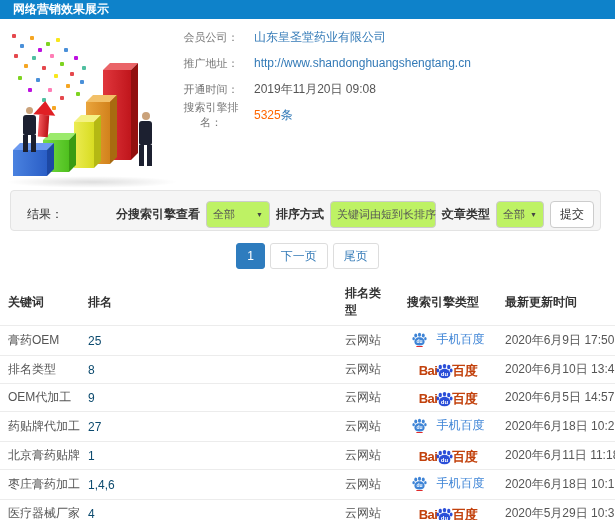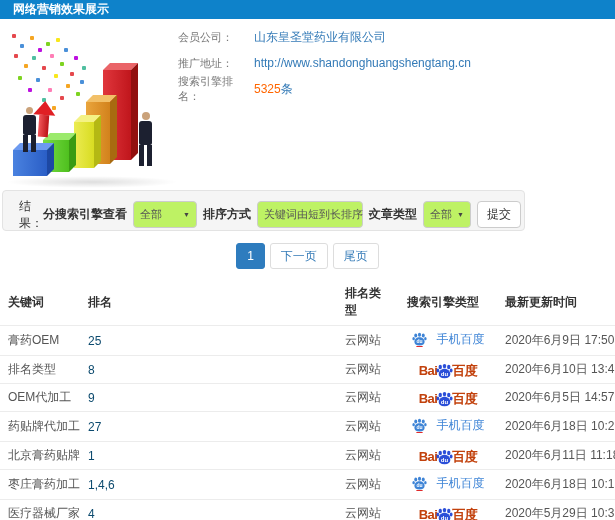--- a/index.html
+++ b/index.html
@@ -54,26 +54,26 @@
     18px 2px #f5a623, 34px 8px #7ed321, 8px 10px #4a90d9, 26px 14px #bd10e0,
     44px 4px #f8e71c, 2px 20px #e5484d, 20px 22px #50bfa0, 38px 20px #ff7eb6,
     52px 14px #4a90d9, 12px 30px #f5a623, 30px 32px #e5484d, 48px 28px #7ed321,
     62px 22px #bd10e0, 6px 42px #7ed321, 24px 44px #4a90d9, 42px 40px #f8e71c,
     58px 38px #e5484d, 70px 32px #50bfa0, 16px 54px #bd10e0, 36px 54px #ff7eb6,
     54px 50px #f5a623, 68px 46px #4a90d9, 30px 64px #50bfa0, 48px 62px #e5484d,
     64px 58px #7ed321, 40px 72px #f5a623; }
   
   .info-fields { position:absolute; left:178px; top:2px; }
   .field-row { display:flex; align-items:center; height:14px; margin-bottom:12px; }
-  .field-label { width:66px; text-align:left; color:#777; font-size:11px; flex:none; }
+  .field-label { width:66px; text-align:center; color:#777; font-size:11px; flex:none; }
   .field-value { margin-left:10px; color:#555; }
   a.link, .link { color:#337ab7; text-decoration:none; cursor:pointer; }
   .highlight { color:#ff6600; }
   
-  .filterbar { position:absolute; top:190px; left:2px; width:523px; height:41px;
+  .filterbar { position:absolute; top:190px; left:10px; width:591px; height:41px;
     background:#f5f5f5; border:1px solid #e3e3e3; border-radius:4px;
     display:flex; align-items:center; padding:8px 6px 0 16px; }
   .result-label { color:#333; }
   .filter-group { margin-left:auto; display:flex; align-items:center; gap:6px; }
   .filter-label { font-weight:bold; color:#333; white-space:nowrap; }
   .select { background:#bef264; border:1px solid #ccc; border-radius:4px; height:27px;
     display:flex; align-items:center; justify-content:space-between;
     padding:0 6px; font-size:11px; color:#555; cursor:pointer; white-space:nowrap; }
   .select .caret { font-size:7px; color:#444; margin-left:4px; }
   .sel-engine { width:64px; } .sel-sort { width:106px; } .sel-type { width:48px; }
@@ -139,20 +139,24 @@
   <div class="info-fields">
     <div class="field-row">
       <span class="field-label">会员公司：</span>
       <a class="field-value link">山东皇圣堂药业有限公司</a>
     </div>
     <div class="field-row">
       <span class="field-label">推广地址：</span>
       <a class="field-value link">http://www.shandonghuangshengtang.cn</a>
     </div>
     <div class="field-row">
+      <span class="field-label">开通时间：</span>
+      <span class="field-value">2019年11月20日 09:08</span>
+    </div>
+    <div class="field-row">
       <span class="field-label">搜索引擎排名：</span>
       <span class="field-value">
         <span class="highlight">5325</span><span class="link">条</span>
       </span>
     </div>
   </div>
 </div>
 
 <div class="filterbar">
   <span class="result-label">结果：</span>

